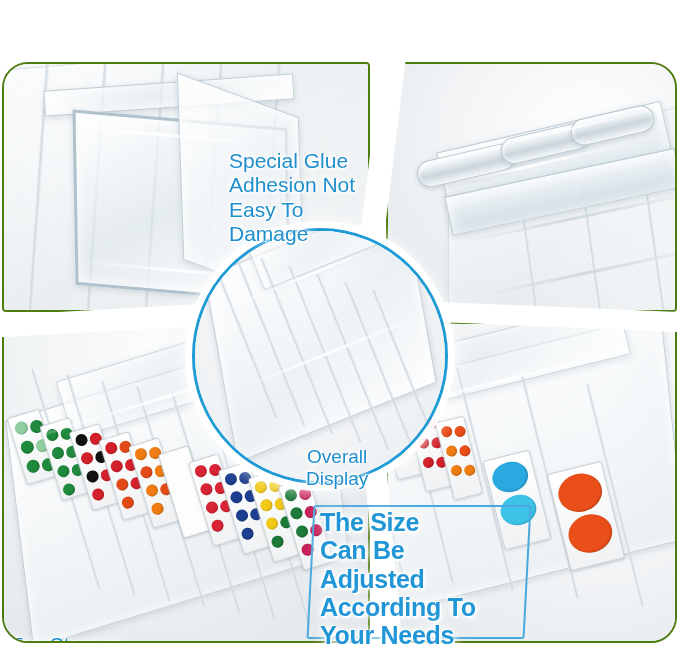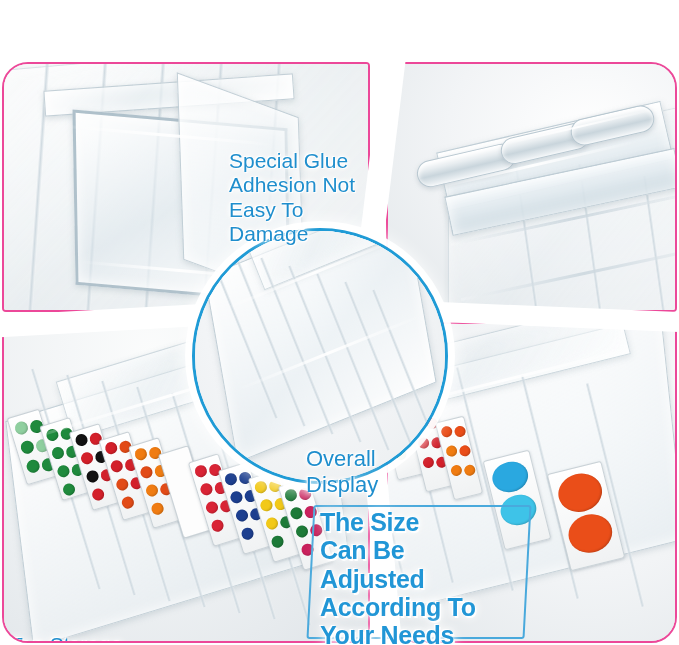--- a/index.html
+++ b/index.html
@@ -22,21 +22,21 @@
     font-family:"Liberation Serif", serif;
     font-weight:bold; font-style:italic;
     font-size:53px; letter-spacing:1px;
     color:#2196d6;
     text-shadow: 1px 1px 0 #9fd3ee, -0.5px -0.5px 0 #57b3e0;
     white-space:nowrap;
     transform:scaleX(1.07);
   }
 
   
-  .panel { position:absolute; overflow:hidden; border:2px solid #ec4899; background:#f3f5f6; }
+  .panel { position:absolute; overflow:hidden; border:2px solid #4d7c0f; background:#f3f5f6; }
 
   #panel-topleft  { left:2px;   top:62px;  width:368px; height:250px; border-radius:26px 4px 4px 4px; }
   #panel-topright { left:386px; top:62px;  width:291px; height:250px; border-radius:4px 26px 4px 4px; }
   #panel-botleft  { left:2px;   top:322px; width:368px; height:321px; border-radius:4px 4px 4px 26px; }
   #panel-botright { left:386px; top:322px; width:291px; height:321px; border-radius:4px 4px 26px 4px; }
 
   
   .gap { position:absolute; background:#ffffff; z-index:20; }
   #gap-vert-top   { left:366px; top:55px;  width:24px; height:265px; transform:skewX(-7deg); }
   #gap-horz-left  { left:-10px; top:305px; width:390px; height:22px; transform:rotate(-3.2deg); }
@@ -114,21 +114,21 @@
   .label {
     position:absolute; z-index:35;
     color:#1f8ecd;
     font-family:"Liberation Sans", sans-serif;
     line-height:1.16;
     text-shadow: 0 0 5px #fff, 0 0 9px #fff, 0 0 13px #fff, 1px 1px 0 #fff, -1px -1px 0 #fff;
     white-space:pre-line;
   }
   #label-glue      { left:225px; top:85px;  font-size:21px; }
   #label-storage   { left:6px;   top:309px; font-size:21px; }
-  #label-overall   { left:306px; top:446px; font-size:22px; z-index:36; }
+  #label-overall   { left:306px; top:446px; font-size:19px; z-index:36;text-align:center; }
 
   #panel-size-text {
     position:absolute; left:310px; top:505px; width:218px; height:134px; z-index:38;
     border:2px solid #49a9dc; border-radius:3px;
     background:transparent;
     transform:skewX(-3deg);
   }
   #label-size {
     position:absolute; left:320px; top:508px; z-index:39;
     font-size:25px; font-weight:bold; color:#2196d6;

